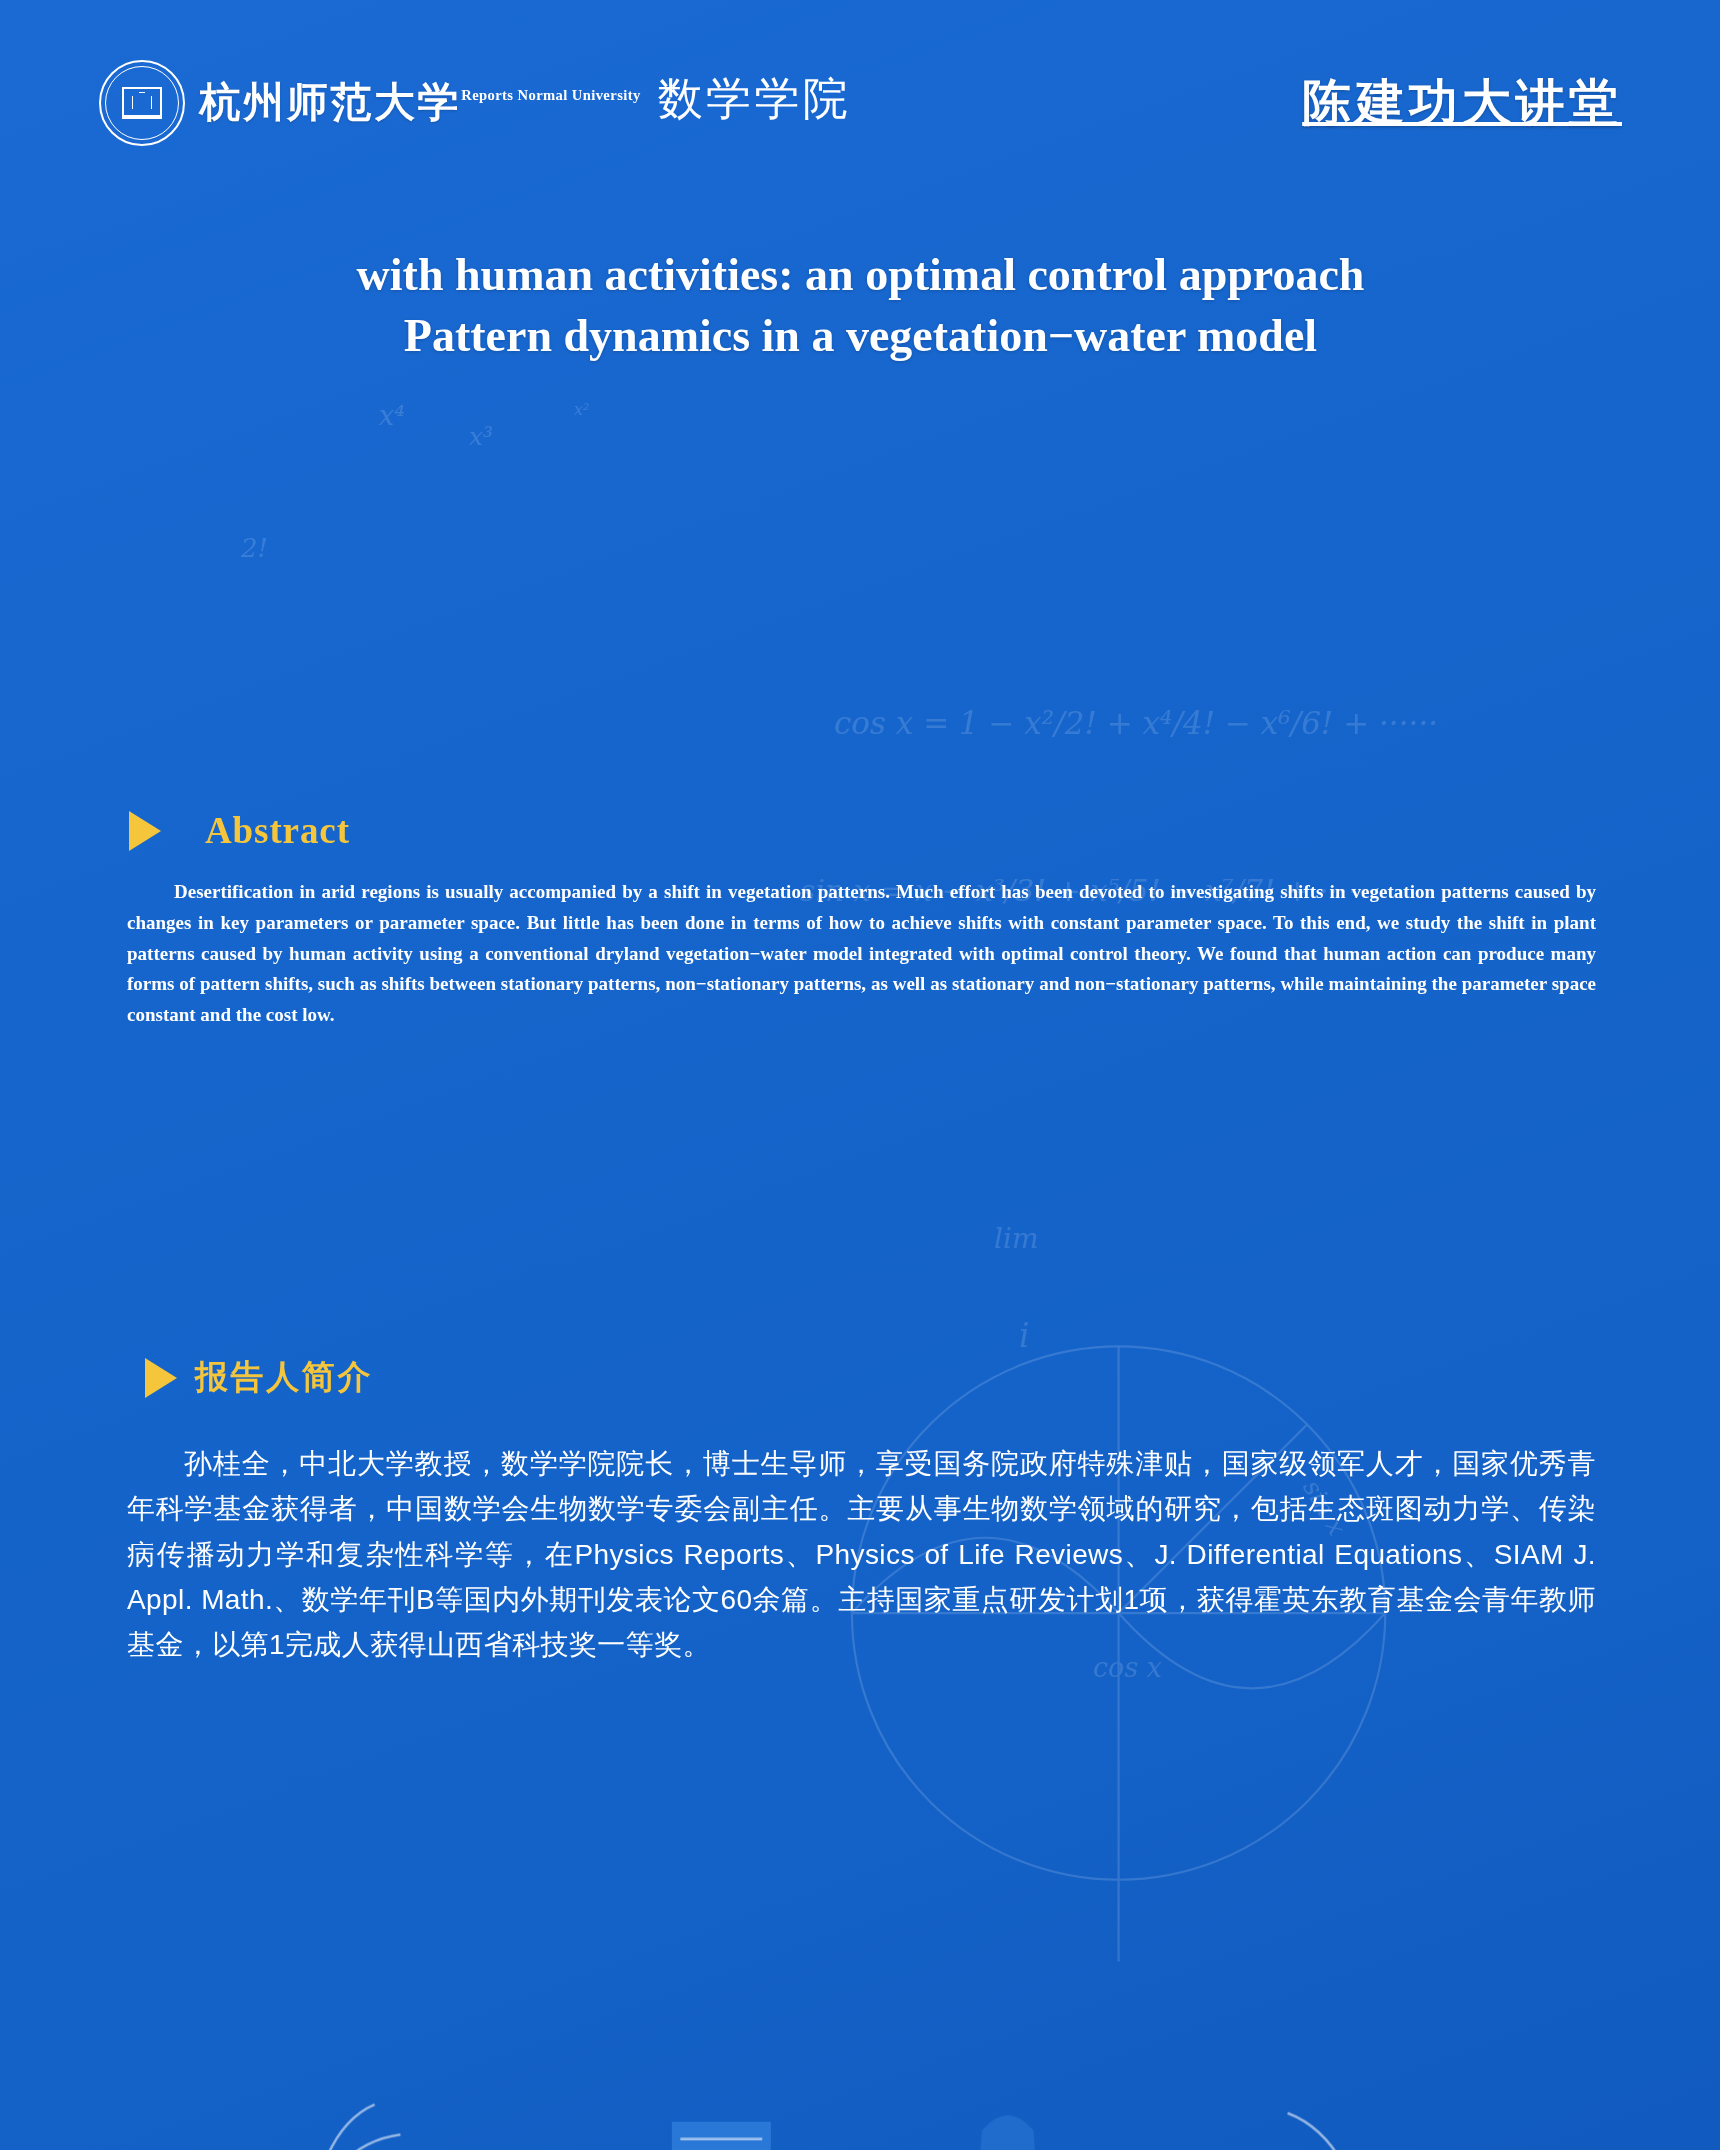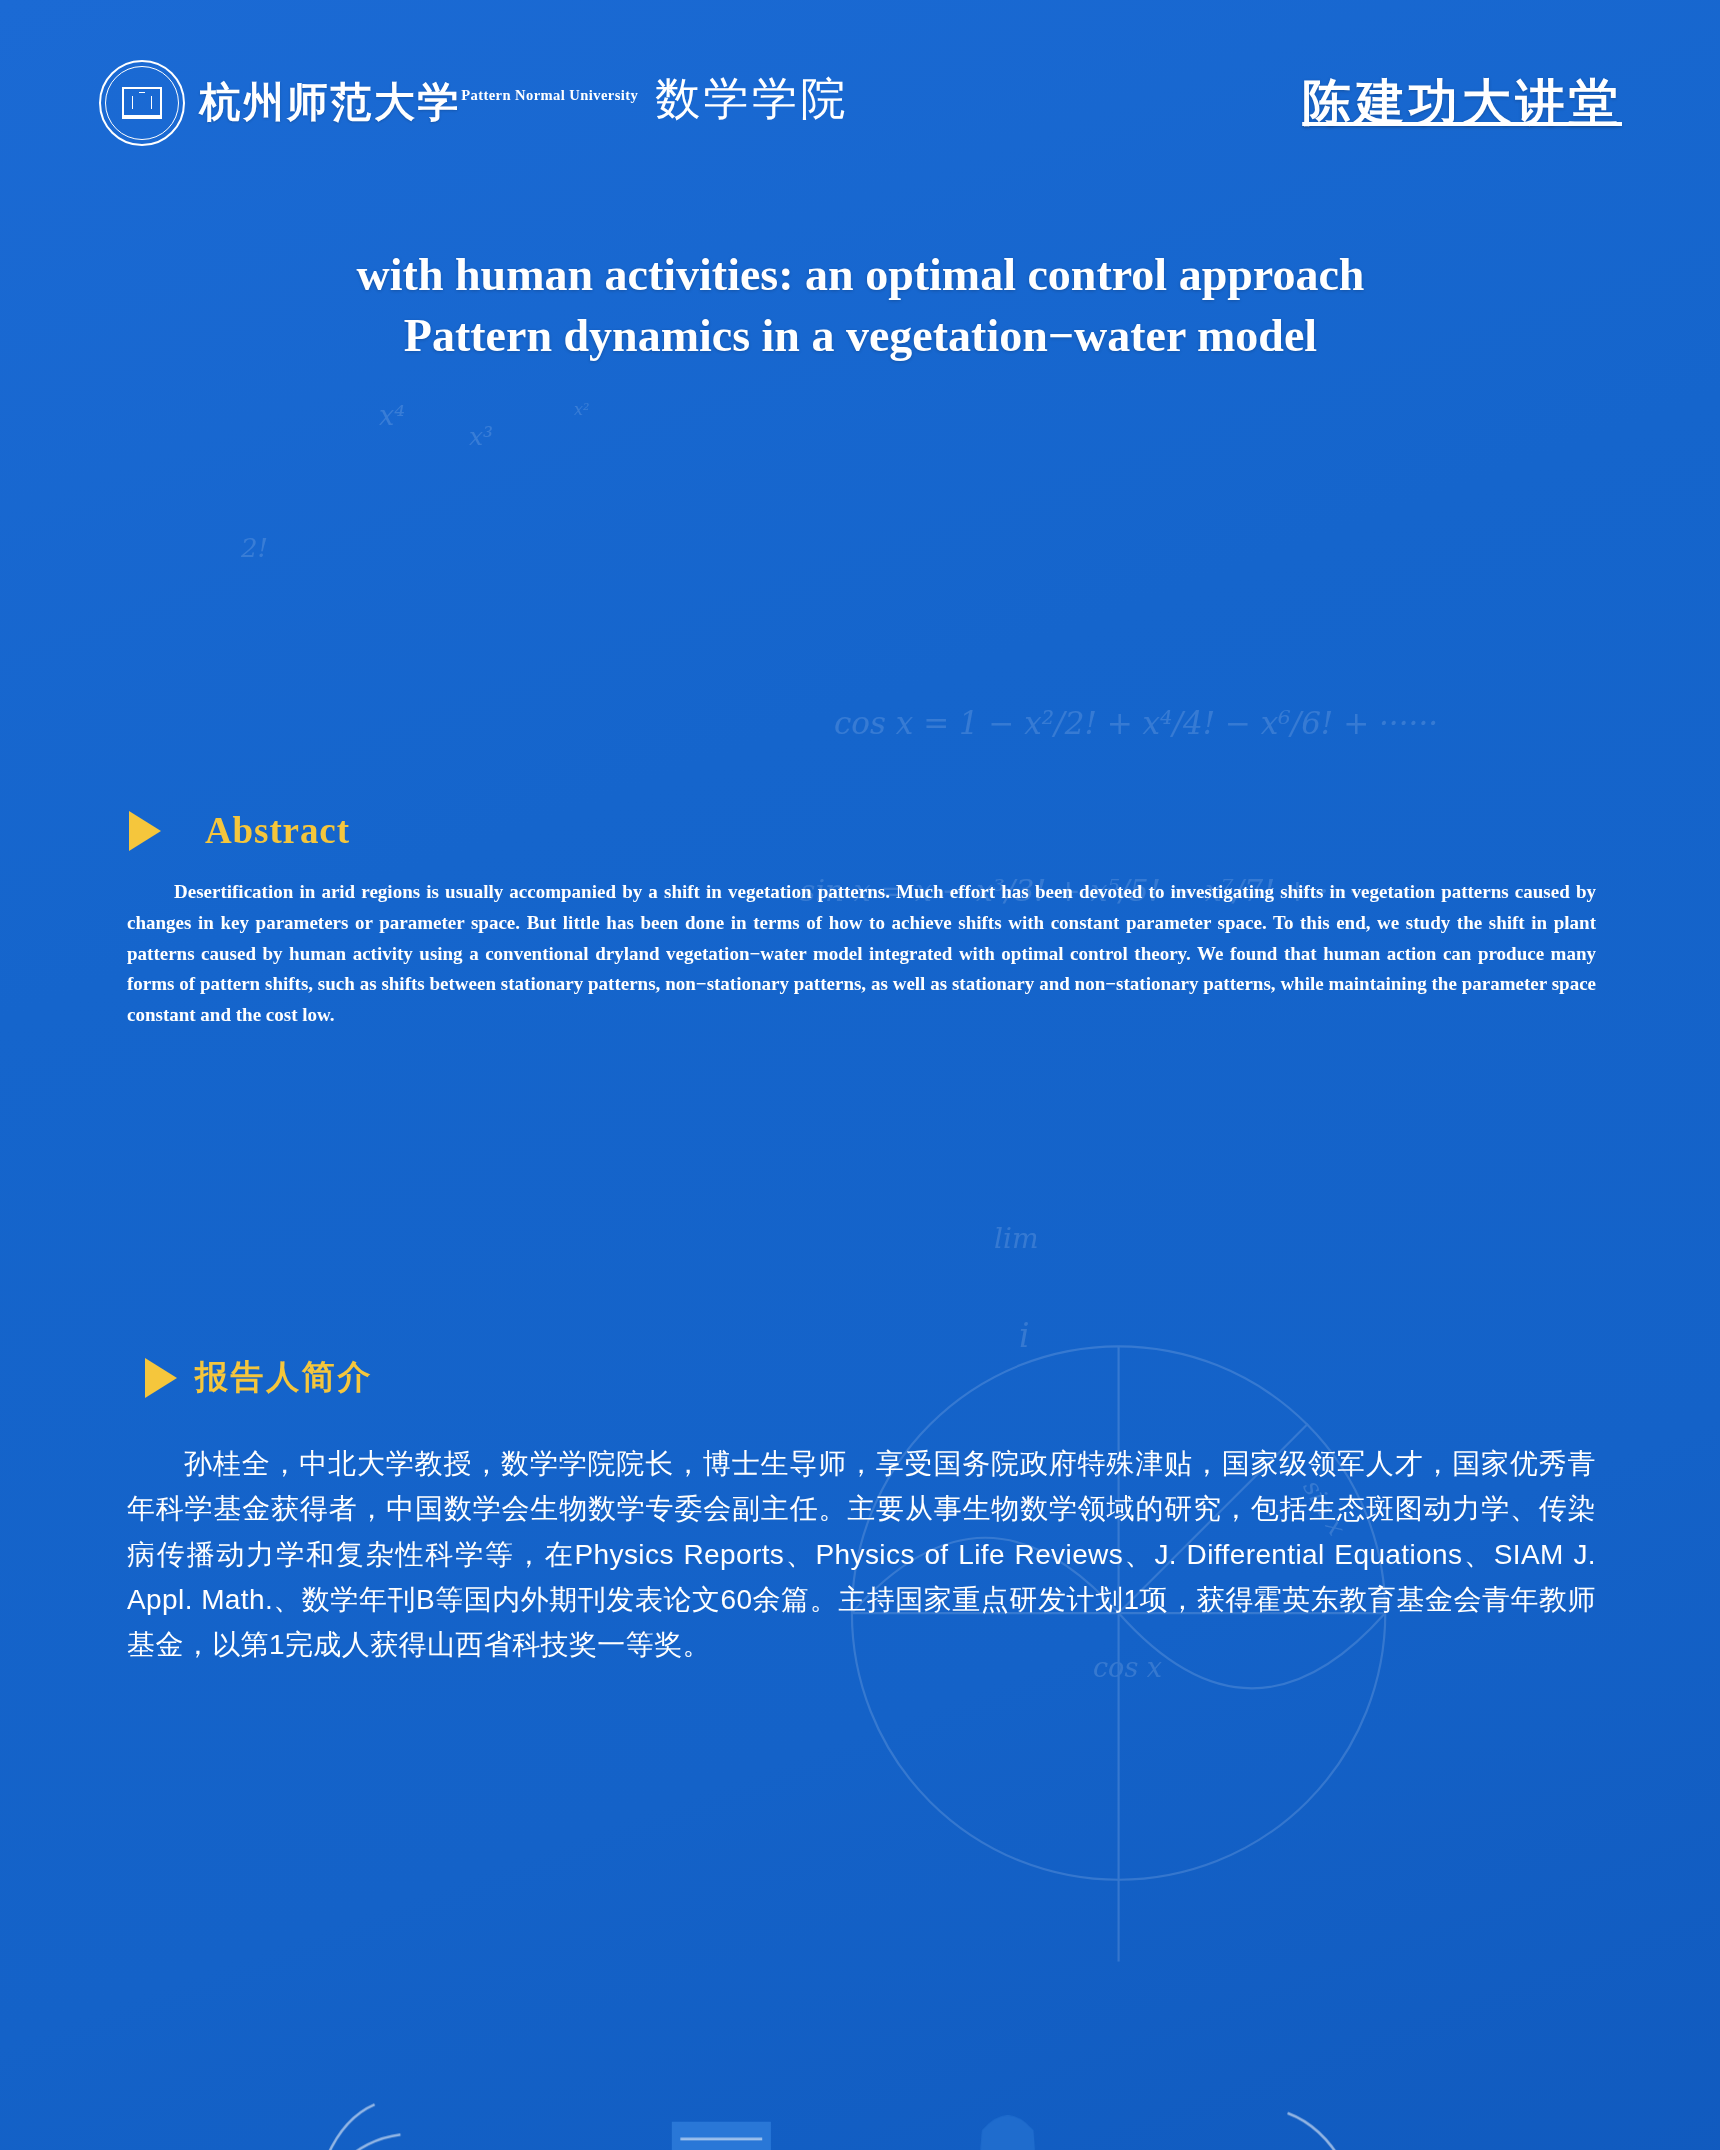--- a/index.html
+++ b/index.html
@@ -257,21 +257,21 @@
       <path d="M1980 3750 Q2290 3400 2600 3750 T3220 3750" fill="none" stroke="#cfe0f8" stroke-width="5"></path>
     </svg>
   </div>
 
   <div class="header">
     <div class="logo-seal">
       <div class="seal-inner"></div>
     </div>
     <div class="uni-names">
       <div class="uni-cn">杭州师范大学</div>
-      <div class="uni-en">Pattern Normal University</div>
+      <div class="uni-en">Reports Normal University</div>
     </div>
     <div class="school-name">数学学院</div>
     <div class="forum-title">陈建功大讲堂</div>
   </div>
 
   <div class="talk-title">
     <div>with human activities: an optimal control approach</div>
     <div>Pattern dynamics in a vegetation−water model</div>
   </div>
 

